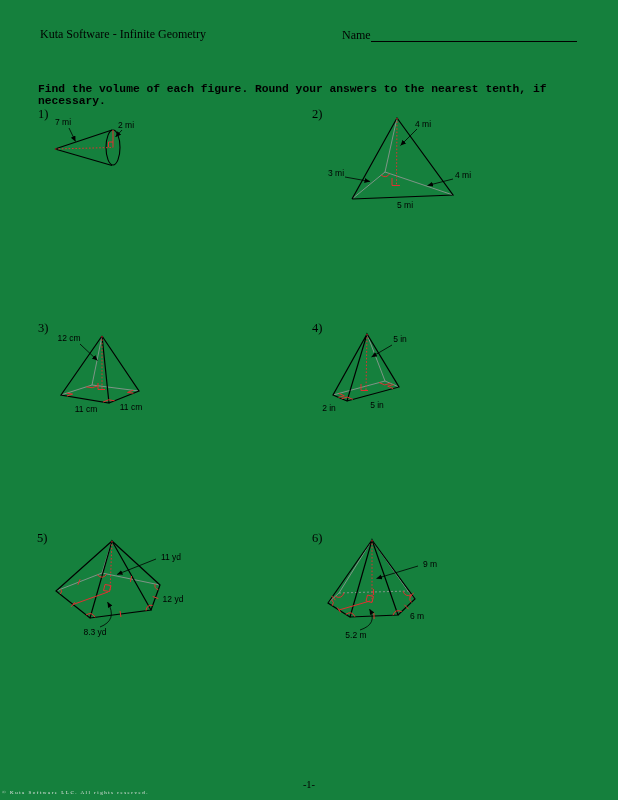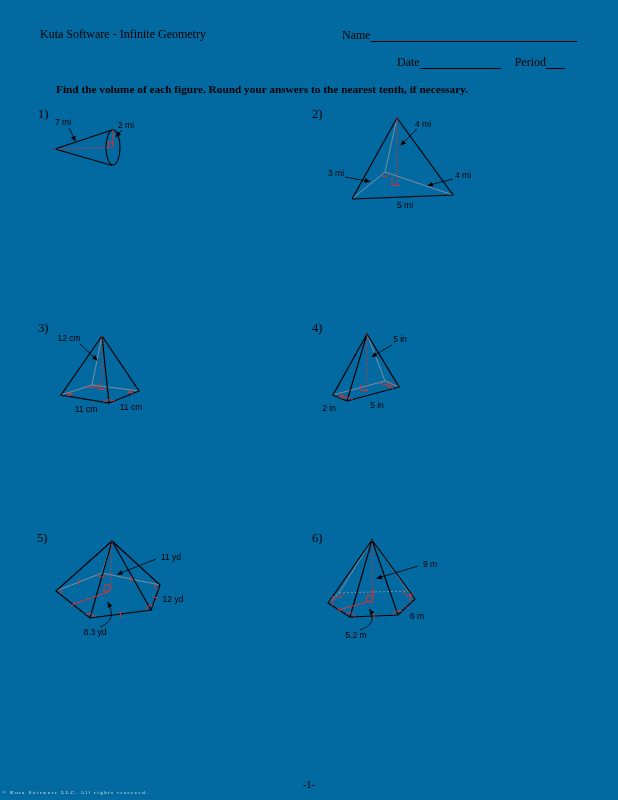--- a/index.html
+++ b/index.html
@@ -1,16 +1,16 @@
 <!DOCTYPE html>
 <html><head>
 <meta charset="utf-8">
 <style>
   html,body{margin:0;padding:0;background:#fff;}
-  #page{position:relative;width:618px;height:800px;background:#0369a1;overflow:hidden;
+  #page{position:relative;width:618px;height:800px;background:#15803d;overflow:hidden;
         font-family:"Liberation Serif", serif;color:#000;}
   .abs{position:absolute;}
   .serif12{font-size:12px;line-height:14px;}
   .title{font-size:17px;line-height:20px;}
   .instr{font-size:11.3px;font-weight:bold;}
   .pnum{font-size:12.5px;}
   .blankline{border-bottom:1px solid #000;}
   .row{display:flex;align-items:flex-end;}
   svg{position:absolute;overflow:visible;}
   svg text{font-family:"Liberation Sans", sans-serif;font-size:8.5px;fill:#000;}
@@ -23,28 +23,22 @@
 <div id="page">
 
   <div class="abs serif12" style="left:40px;top:27px;">Kuta Software - Infinite Geometry</div>
 
   <div class="abs row" style="left:342px;top:28px;width:235px;justify-content:flex-end;">
     <span class="serif12">Name</span>
     <span class="blankline" style="flex:1;height:13px;"></span>
   </div>
 
 
-  <div class="abs row" style="left:397px;top:55px;width:181px;">
-    <span class="serif12">Date</span>
-    <span class="blankline" style="width:81px;height:13px;"></span>
-    <span class="serif12" style="margin-left:14px;">Period</span>
-    <span class="blankline" style="width:19px;height:13px;"></span>
-  </div>
-
-  <div class="abs instr" style="left:56px;top:83px;width:540px;">Find the volume of each figure.  Round your answers to the nearest tenth, if necessary.</div>
+
+  <div class="abs instr" style="left:38px;top:83px;width:540px;font-family:Liberation Mono, monospace;">Find the volume of each figure.  Round your answers to the nearest tenth, if necessary.</div>
 
   <div class="abs pnum" style="left:38px;top:107px;">1)</div>
   <div class="abs pnum" style="left:312px;top:107px;">2)</div>
   <div class="abs pnum" style="left:38px;top:321px;">3)</div>
   <div class="abs pnum" style="left:312px;top:321px;">4)</div>
   <div class="abs pnum" style="left:37px;top:531px;">5)</div>
   <div class="abs pnum" style="left:312px;top:531px;">6)</div>
 
   <svg style="left:45px;top:112px;" width="115" height="75" viewBox="0 0 115 75">
     <defs>

